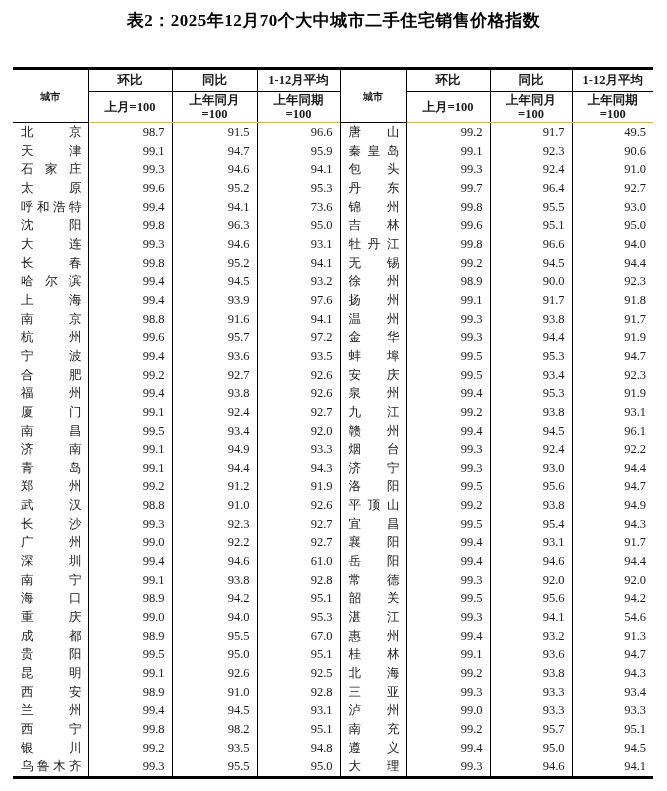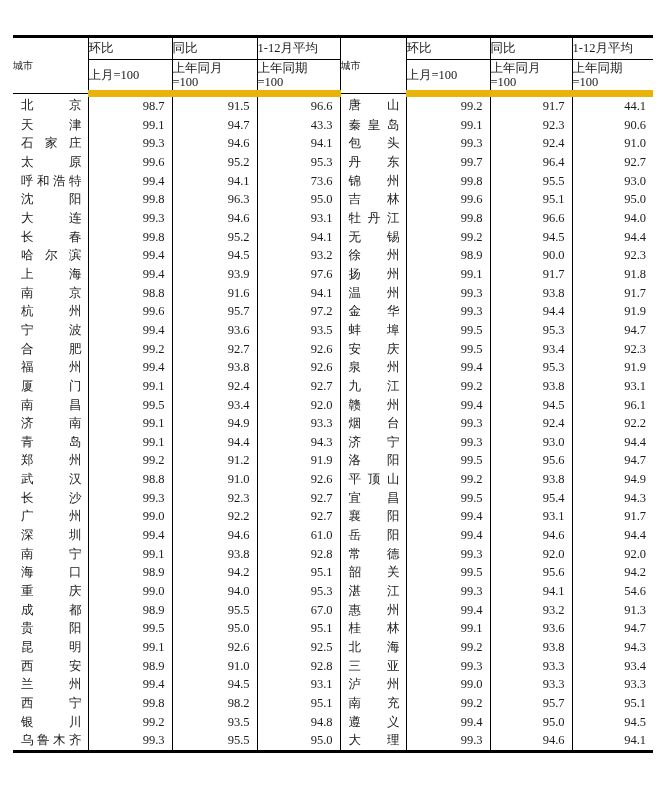--- a/index.html
+++ b/index.html
@@ -15,40 +15,41 @@
   table.price-table{
     border-collapse:collapse;table-layout:fixed;
     margin:35px 0 0 13px;width:640px;
     border-top:3px solid #000;border-bottom:3px solid #000;
   }
   th,td{
     padding:0;font-weight:normal;font-size:12.5px;color:#1a1a1a;
     border-left:1px solid #000;overflow:hidden;
   }
   .c0{border-left:none;}
-  thead th{text-align:left;}
+  thead th{text-align:center;font-weight:bold;}
   .hrow1 th{height:21px;line-height:21px;}
   .hrow1 th.stat{border-bottom:1px solid #000;}
   th.city-head{border-bottom:1px solid #000;font-size:10px;}
   .hrow2 th{
-    height:30px;border-bottom:7px solid #eab308;
+    height:30px;border-bottom:1px solid #eab308;
     white-space:pre-line;line-height:14px;vertical-align:middle;
   }
   tbody td{height:18.66px;line-height:18.66px;}
   td.num{text-align:right;padding-right:7px;font-family:"Liberation Serif","DejaVu Serif",serif;}
   td.city .jc{
     display:flex;justify-content:space-between;
     padding:0 6px 0 8px;
   }
   td.city .jc span{display:inline-block;}
 </style>
 </head>
 <body>
 
 <div class="page">
+  <h1 class="title">表2：2025年12月70个大中城市二手住宅销售价格指数</h1>
 
   <table class="price-table">
     <colgroup>
       <col style="width:75px">
         <col style="width:84px">
         <col style="width:85px">
         <col style="width:83px">
       <col style="width:66px">
         <col style="width:84px">
         <col style="width:82px">
@@ -90,32 +91,32 @@
           <td class="num">91.5</td>
           <td class="num">96.6</td>
           <td class="city">
             <div class="jc">
               <span>唐</span>
               <span>山</span>
             </div>
           </td>
           <td class="num">99.2</td>
           <td class="num">91.7</td>
-          <td class="num">44.1</td>
+          <td class="num">49.5</td>
         </tr>
         <tr>
           <td class="city c0">
             <div class="jc">
               <span>天</span>
               <span>津</span>
             </div>
           </td>
           <td class="num">99.1</td>
           <td class="num">94.7</td>
-          <td class="num">43.3</td>
+          <td class="num">95.9</td>
           <td class="city">
             <div class="jc">
               <span>秦</span>
               <span>皇</span>
               <span>岛</span>
             </div>
           </td>
           <td class="num">99.1</td>
           <td class="num">92.3</td>
           <td class="num">90.6</td>

